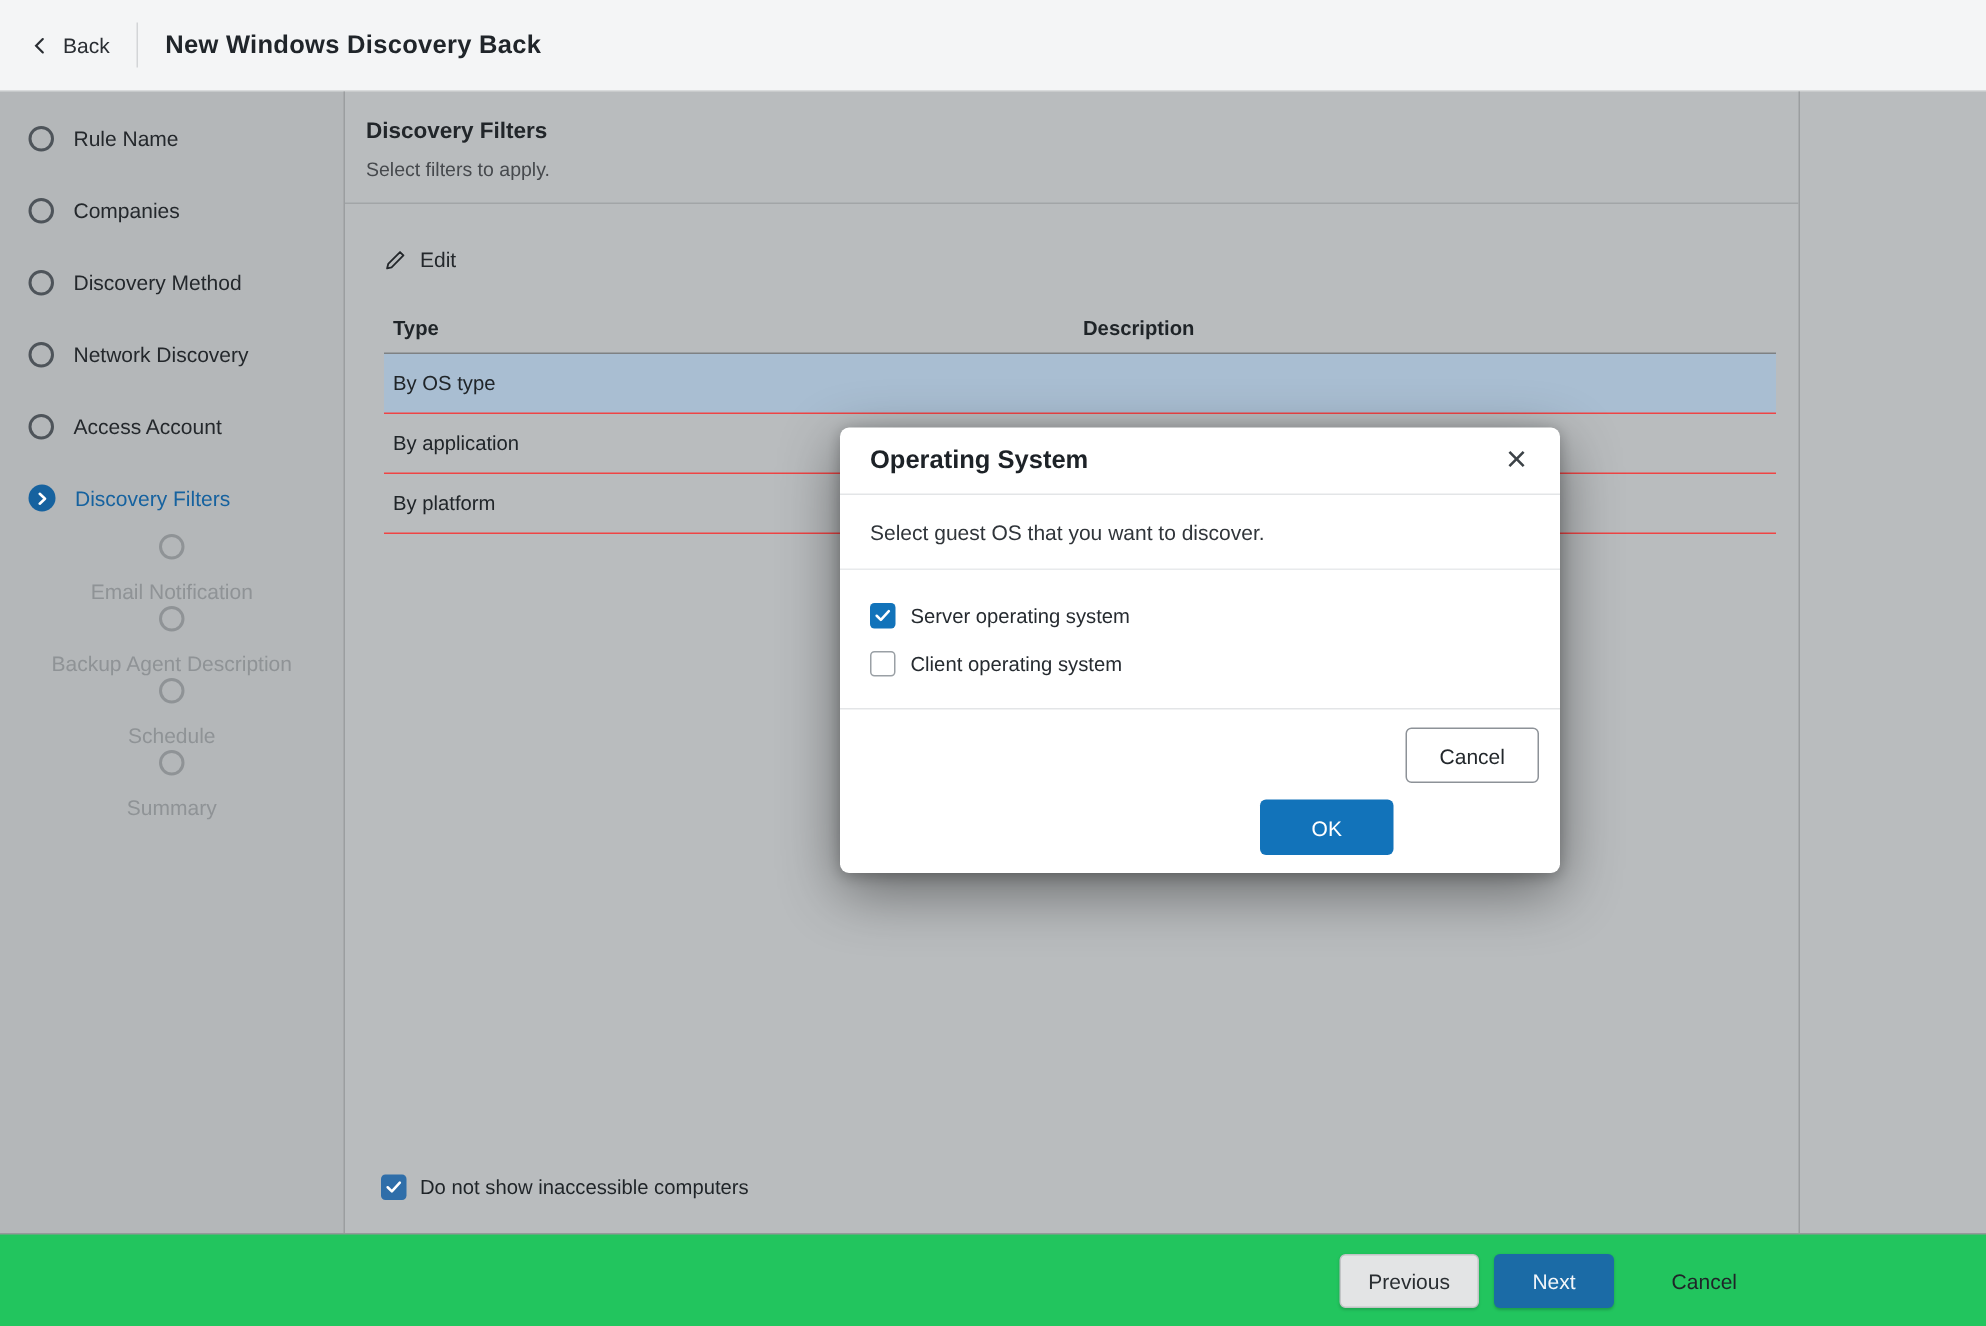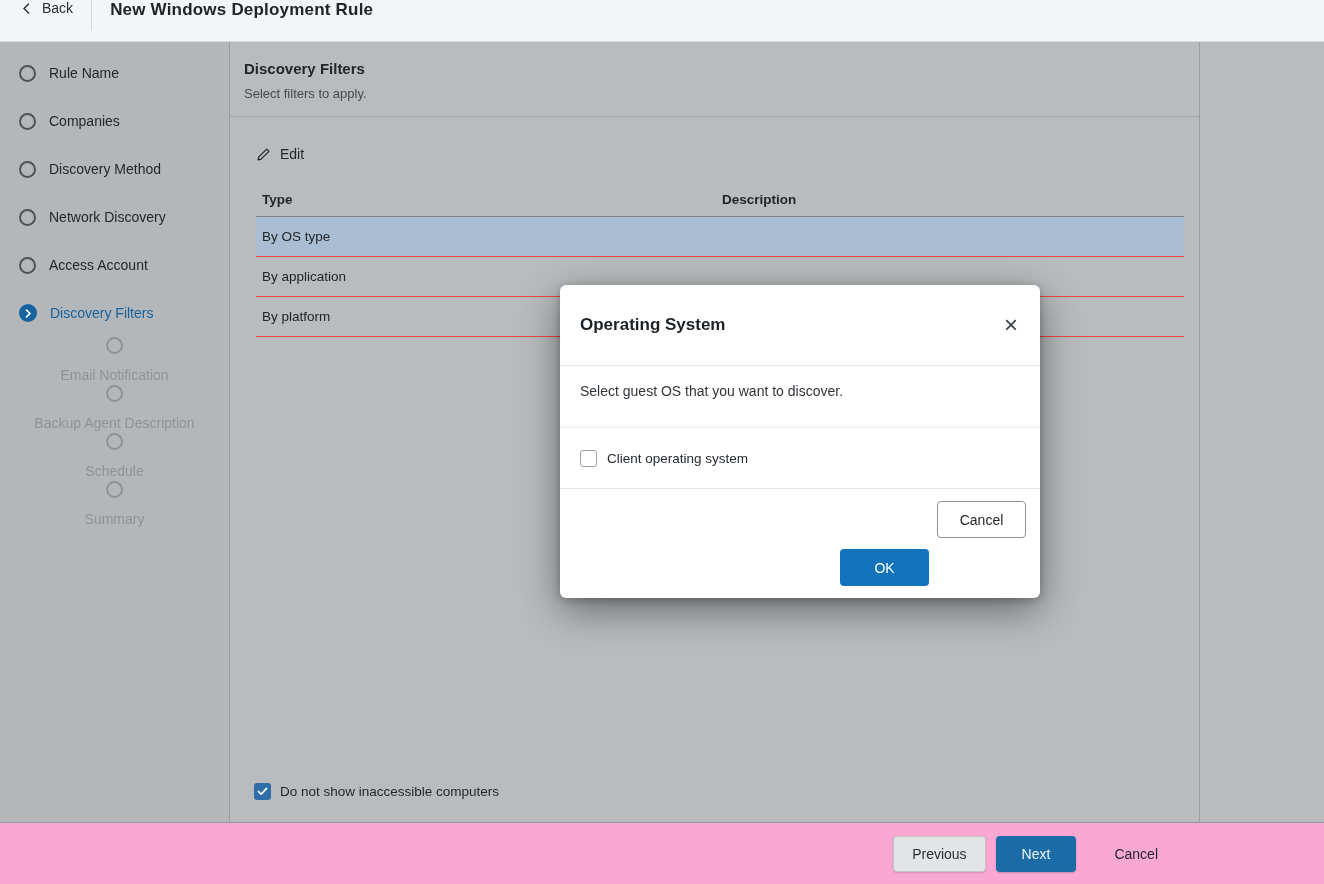--- a/index.html
+++ b/index.html
@@ -6,24 +6,24 @@
   html,body { width:1324px; height:884px; overflow:hidden; }
   body {
     font-family:"Liberation Sans", sans-serif;
     background:#b9bcbe;
     display:flex; flex-direction:column;
     color:#24282c;
   }
 
   
   .header {
-    height:42px; flex:none;
+    height:61px; flex:none;
     background:#f4f5f6;
     border-bottom:1px solid #d9dbdc;
-    display:flex; align-items:flex-start;
+    display:flex; align-items:center;
     padding:0 20px;
   }
   .back-btn { display:flex; align-items:center; gap:9px; font-size:14px; color:#2a2e33; cursor:pointer; }
   .header-sep { width:1px; height:30px; background:#d3d5d7; margin:0 18px; }
   .header-title { font-size:17px; font-weight:bold; color:#20252a; letter-spacing:.2px; }
 
   
   .main { flex:1; display:flex; min-height:0; }
 
   .sidebar {
@@ -76,42 +76,42 @@
 
   
   .cb { width:17px; height:17px; border-radius:3px; flex:none; display:flex; align-items:center; justify-content:center; }
   .cb.checked-dim { background:#2f6ea9; }
   .cb.checked-bright { background:#1273ba; }
   .cb.unchecked { background:#fff; border:1px solid #9aa0a5; }
 
   
   .footer {
     height:62px; flex:none;
-    background:#f9a8d4;
+    background:#22c55e;
     border-top:1px solid #95989a;
     display:flex; align-items:center; justify-content:flex-end;
     padding-right:156px; gap:10px;
   }
   .btn { height:36px; border-radius:4px; font-size:14px; font-family:inherit; display:flex; align-items:center; justify-content:center; cursor:pointer; border:none; }
   .btn-previous { background:#e3e4e5; border:1px solid #c2c4c6; color:#2a2e32; padding:0 18px; box-shadow:0 1px 2px rgba(0,0,0,.15); }
   .btn-next { background:#1b6ba6; color:#f2f6f9; padding:0 26px; box-shadow:0 1px 2px rgba(0,0,0,.2); }
   .btn-cancel-footer { background:transparent; color:#1f2428; padding:0 10px; margin-left:18px; }
 
   
   .modal {
     position:fixed; left:560px; top:285px; width:480px;
     background:#ffffff; border-radius:6px;
     box-shadow:0 12px 40px rgba(0,0,0,.45), 0 2px 10px rgba(0,0,0,.25);
     display:flex; flex-direction:column;
     z-index:10;
   }
-  .modal-header { padding:30px 20px; display:flex; align-items:center; justify-content:space-between; border-bottom:1px solid #e3e5e7; }
+  .modal-header { padding:12px 20px; display:flex; align-items:center; justify-content:space-between; border-bottom:1px solid #e3e5e7; }
   .modal-title { font-size:17px; font-weight:bold; color:#1d2227; }
   .modal-close { font-size:24px; line-height:20px; color:#3c4247; cursor:pointer; background:none; border:none; font-family:inherit; padding:0 2px; }
-  .modal-desc { padding:17px 20px 28px; font-size:14px; color:#30353a; border-bottom:1px solid #e8eaec; }
+  .modal-desc { padding:17px 20px 16px; font-size:14px; color:#30353a; border-bottom:1px solid #e8eaec; }
   .modal-options { padding:14px 20px; border-bottom:1px solid #e3e5e7; }
   .opt-row { height:32px; display:flex; align-items:center; gap:10px; font-size:13.5px; color:#262b30; cursor:pointer; width:fit-content; }
   .modal-footer { padding:12px 14px 12px 20px; display:flex; justify-content:flex-end; gap:8px; }
   .btn-ok { width:89px; height:37px; background:#1273ba; color:#fff;margin-top:48px; }
   .btn-cancel-modal { width:89px; height:37px; background:#fff; border:1px solid #8d9298; color:#23282c; }
 
   svg { display:block; }
 </style>
 </head>
 <body>
@@ -119,21 +119,21 @@
 <div class="header">
   <div class="back-btn">
     <span>
       <svg width="13" height="13" viewBox="0 0 16 16">
           <path d="M10.5 2.5 L5 8 L10.5 13.5" fill="none" stroke="#2a2e33" stroke-width="1.8" stroke-linecap="round"></path>
         </svg>
     </span>
     <span>Back</span>
   </div>
   <div class="header-sep"></div>
-  <div class="header-title">New Windows Deployment Rule</div>
+  <div class="header-title">New Windows Discovery Back</div>
 </div>
 
 <div class="main">
 
   <div class="sidebar">
     <div class="step pending">
       <span class="circle"></span>
       <span>Rule Name</span>
     </div>
     <div class="step pending">
@@ -231,20 +231,28 @@
 </div>
 
 <div class="modal">
   <div class="modal-header">
     <div class="modal-title">Operating System</div>
     <button class="modal-close">×</button>
   </div>
   <div class="modal-desc">Select guest OS that you want to discover.</div>
   <div class="modal-options">
     <div class="opt-row">
+      <span class="cb checked-bright">
+        <svg width="11" height="9" viewBox="0 0 12 10">
+            <path d="M1.5 5 L4.6 8 L10.5 1.6" fill="none" stroke="#ffffff" stroke-width="1.9" stroke-linecap="round" stroke-linejoin="round"></path>
+          </svg>
+      </span>
+      <span>Server operating system</span>
+    </div>
+    <div class="opt-row">
       <span class="cb unchecked"></span>
       <span>Client operating system</span>
     </div>
   </div>
   <div class="modal-footer">
     <button class="btn btn-ok">OK</button>
     <button class="btn btn-cancel-modal">Cancel</button>
   </div>
 </div>
 

